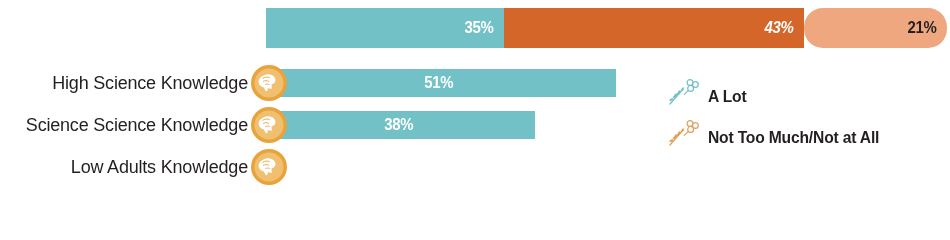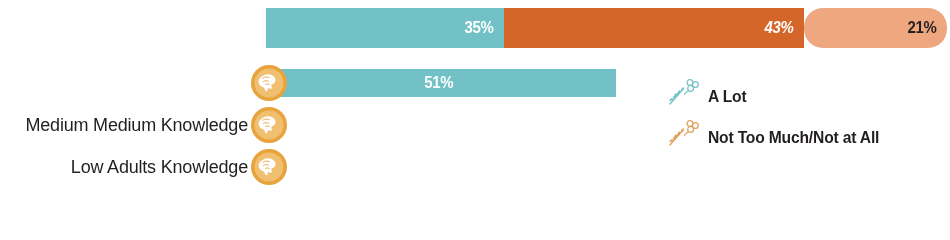--- a/index.html
+++ b/index.html
@@ -179,45 +179,51 @@
       </div>
       <div class="seg seg-c" style="width:143px">
         <span class="seg-val">21%</span>
       </div>
     </div>
   </div>
 
   <div class="rows">
 
     <div class="cat-row">
+      <div class="cat-label">High Science Knowledge</div>
       <span class="brain-badge">
         <svg viewBox="0 0 38 38" width="38" height="38">
           <circle cx="19" cy="19" r="18" fill="#e8a33d"></circle>
           <circle cx="19" cy="19" r="14.5" fill="#f0c070"></circle>
           <path d="M13.5 11.5c3.6-2.1 8.6-1.4 10.8 1.4 1.9 2.4 1.3 5.3-.7 6.7-.6.4-1.4.7-2.2.8l.4 3.2c.1.9-.6 1.5-1.4 1.2l-2.2-.8-.9 2.6c-.3.8-1.4.9-1.8.1l-1.7-3.3c-2.9-.6-5-2.7-5.2-5.4-.2-2.7 1.6-5.1 4.9-6.5z" fill="#ffffff"></path>
           <path d="M12.8 14.2c1.9-1.3 4.6-1.6 6.6-.6M13.4 17.3c1.7-.9 3.7-.9 5.2 0M15.6 20.4c1.3-.5 2.7-.5 3.8.1" stroke="#e8a33d" stroke-width="0.9" fill="none" stroke-linecap="round"></path>
         </svg>
       </span>
       <div class="cat-bar-wrap" style="width:350px">
         <div class="cat-bar" style="width:350px">
           <span class="cat-val">51%</span>
         </div>
       </div>
     </div>
 
     <div class="cat-row">
-      <div class="cat-label">Medium Medium Knowledge</div>
+      <div class="cat-label">Science Science Knowledge</div>
       <span class="brain-badge">
         <svg viewBox="0 0 38 38" width="38" height="38">
           <circle cx="19" cy="19" r="18" fill="#e8a33d"></circle>
           <circle cx="19" cy="19" r="14.5" fill="#f0c070"></circle>
           <path d="M13.5 11.5c3.6-2.1 8.6-1.4 10.8 1.4 1.9 2.4 1.3 5.3-.7 6.7-.6.4-1.4.7-2.2.8l.4 3.2c.1.9-.6 1.5-1.4 1.2l-2.2-.8-.9 2.6c-.3.8-1.4.9-1.8.1l-1.7-3.3c-2.9-.6-5-2.7-5.2-5.4-.2-2.7 1.6-5.1 4.9-6.5z" fill="#ffffff"></path>
           <path d="M12.8 14.2c1.9-1.3 4.6-1.6 6.6-.6M13.4 17.3c1.7-.9 3.7-.9 5.2 0M15.6 20.4c1.3-.5 2.7-.5 3.8.1" stroke="#e8a33d" stroke-width="0.9" fill="none" stroke-linecap="round"></path>
         </svg>
       </span>
+      <div class="cat-bar-wrap" style="width:269px">
+        <div class="cat-bar" style="width:269px">
+          <span class="cat-val">38%</span>
+        </div>
+      </div>
     </div>
 
     <div class="cat-row">
       <div class="cat-label">Low Adults Knowledge</div>
       <span class="brain-badge">
         <svg viewBox="0 0 38 38" width="38" height="38">
           <circle cx="19" cy="19" r="18" fill="#e8a33d"></circle>
           <circle cx="19" cy="19" r="14.5" fill="#f0c070"></circle>
           <path d="M13.5 11.5c3.6-2.1 8.6-1.4 10.8 1.4 1.9 2.4 1.3 5.3-.7 6.7-.6.4-1.4.7-2.2.8l.4 3.2c.1.9-.6 1.5-1.4 1.2l-2.2-.8-.9 2.6c-.3.8-1.4.9-1.8.1l-1.7-3.3c-2.9-.6-5-2.7-5.2-5.4-.2-2.7 1.6-5.1 4.9-6.5z" fill="#ffffff"></path>
           <path d="M12.8 14.2c1.9-1.3 4.6-1.6 6.6-.6M13.4 17.3c1.7-.9 3.7-.9 5.2 0M15.6 20.4c1.3-.5 2.7-.5 3.8.1" stroke="#e8a33d" stroke-width="0.9" fill="none" stroke-linecap="round"></path>

